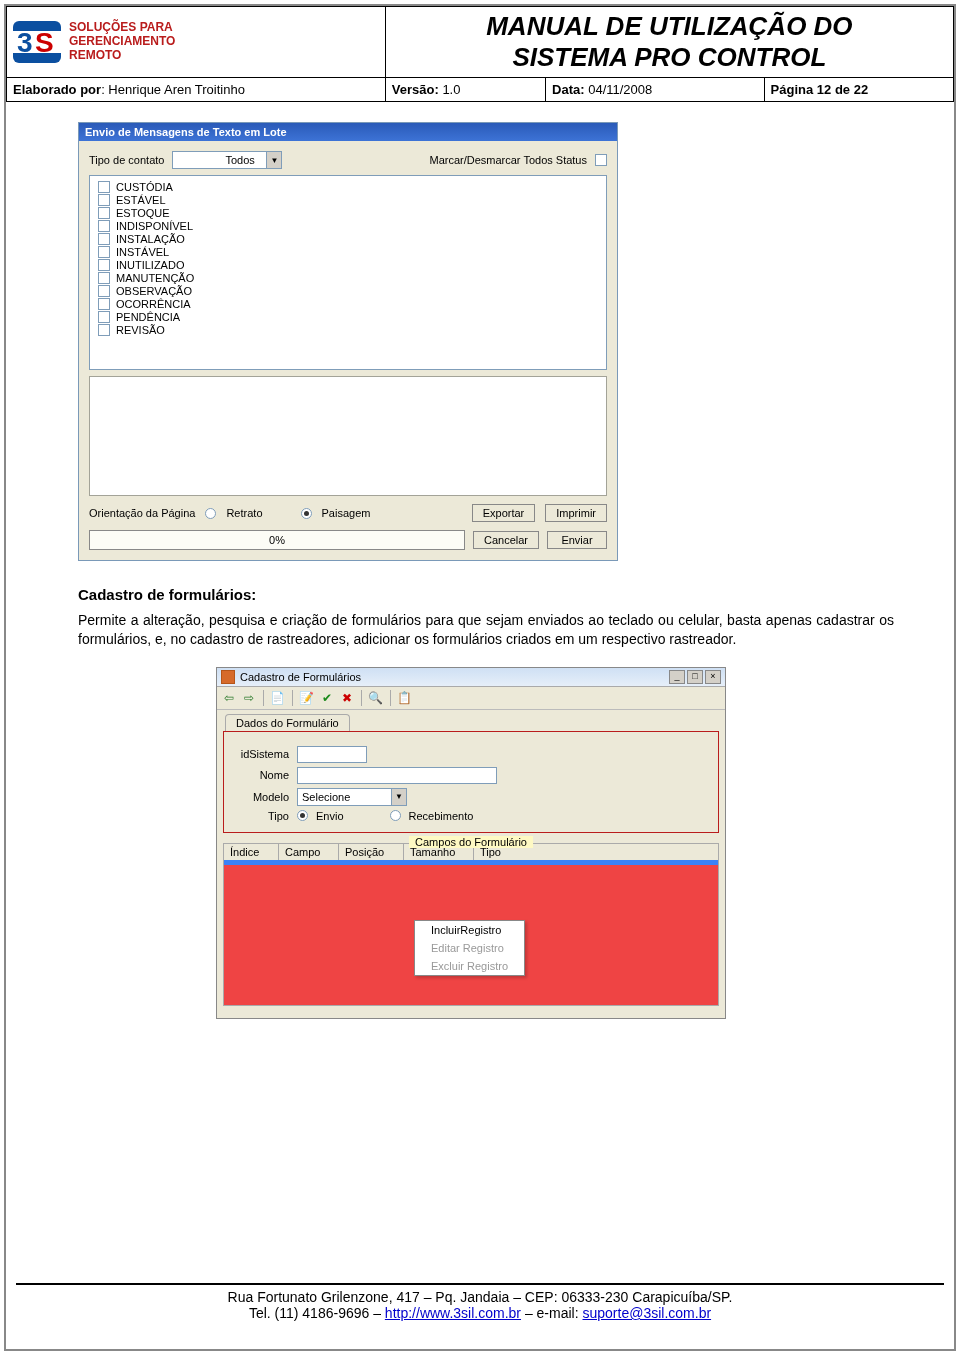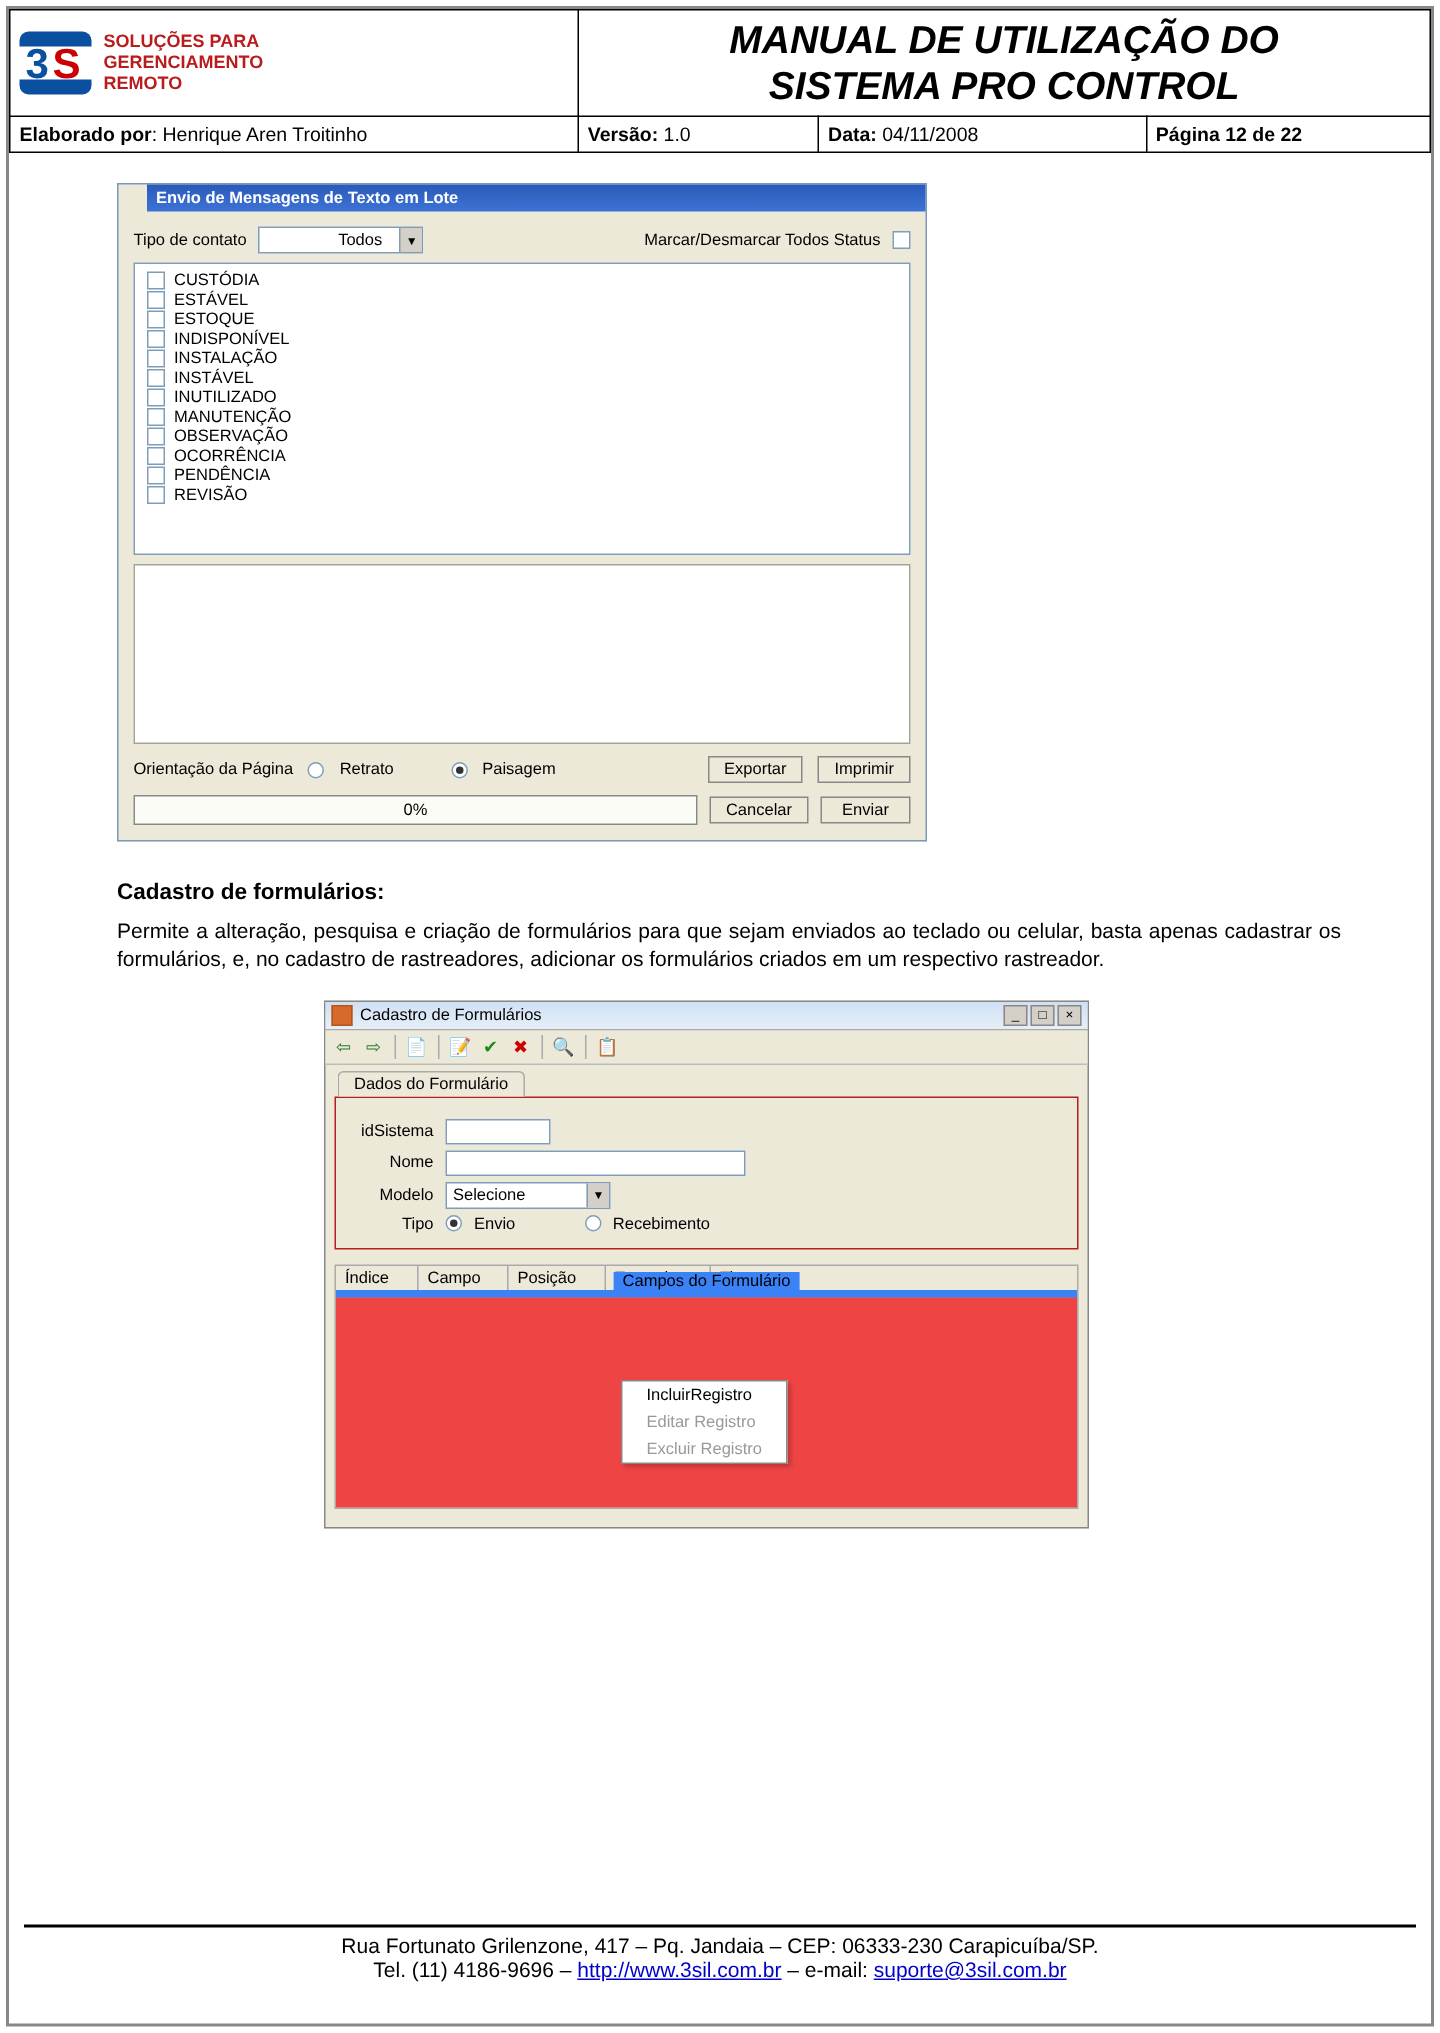--- a/index.html
+++ b/index.html
@@ -47,21 +47,21 @@
   .win {
     border:1px solid #7a99b8;
     background:#ece9d8;
     width: 540px;
     margin: 0 0 25px 12px;
     font-family: Tahoma, sans-serif;
     font-size:11px;
   }
   .win-title {
     background: linear-gradient(#2a5ab8, #3d73d6);
-    color:#fff; font-weight:bold; padding:3px 6px; font-size:11px;margin-left:19px;
+    color:#fff; font-weight:bold; padding:3px 6px; font-size:11px;
   }
   .win-body { padding:10px; }
   .row { display:flex; align-items:center; gap:6px;justify-content:space-between; }
   .combo {
     display:flex; align-items:center;
     border:1px solid #7f9db9; background:#fff; height:18px; min-width:110px;
   }
   .combo span { flex:1; padding:0 4px; font-size:11px; }
   .combo .arrow {
     width:15px; height:100%; background:#d4d0c8; border-left:1px solid #7f9db9;
@@ -117,21 +117,21 @@
   }
   .tab-panel { border:1px solid #b91c1c; margin:0 6px 6px 6px; padding:10px 10px 6px 10px; background:#ece9d8;}
   .frm-row { display:flex; align-items:center; gap:8px; margin:4px 0; font-size:11px;}
   .frm-row .flabel { width:55px; text-align:right; }
   .txtfield { border:1px solid #7f9db9; background:#fff; height:17px; }
   .fieldset-cf {
     border:1px solid #aaa; margin:10px 6px 6px 6px; padding:0; position:relative;
   }
   .fieldset-cf .legend {
     position:absolute; top:-8px; left:50%; transform:translateX(-50%);
-    background:#3b82f6; padding:0 6px; font-size:11px;margin-top:12px;
+    background:#fef9c3; padding:0 6px; font-size:11px;
   }
   .cols-hdr { display:flex; border-bottom:5px solid #3b82f6; background:#1d4ed8; }
   .cols-hdr div { border-right:1px solid #aaa; padding:2px 6px; font-size:11px; background:#ece9d8;}
   .grid-body { height:140px; background:#ef4444; position:relative;}
   .ctx-menu {
     position:absolute; top:55px; left:190px;
     border:1px solid #888; background:#fff; font-size:11px;
     box-shadow:2px 2px 3px rgba(0,0,0,.2);
   }
   .ctx-menu div { padding:3px 16px; }

